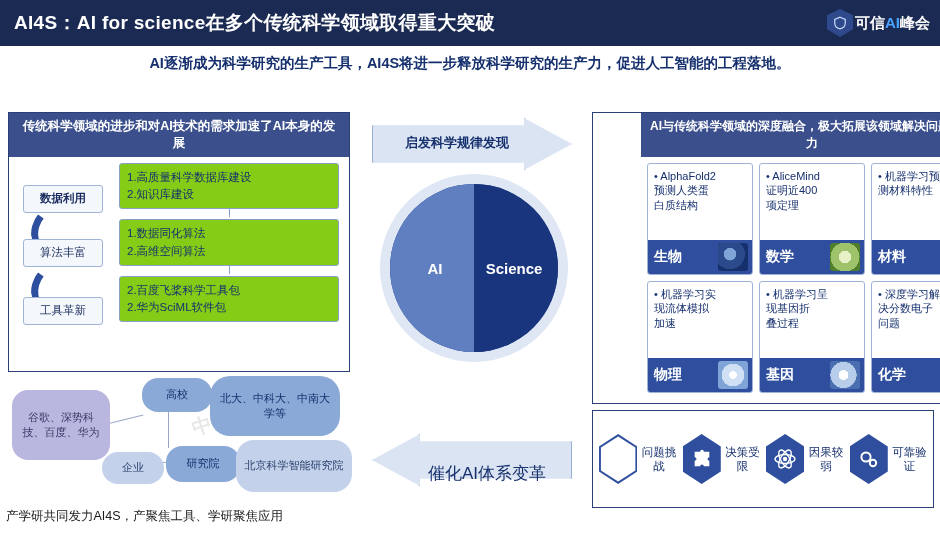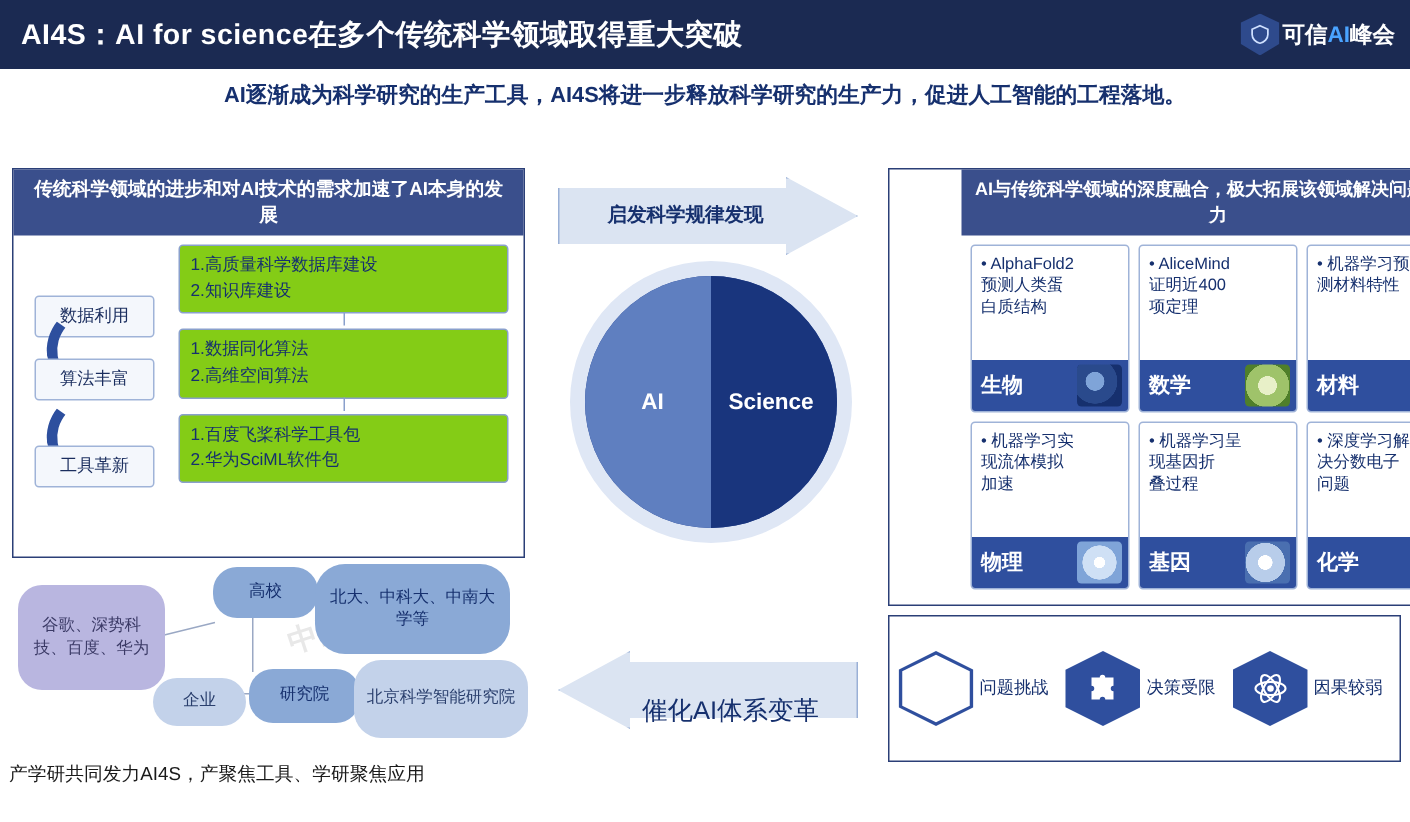--- a/index.html
+++ b/index.html
@@ -52,21 +52,21 @@
   }
   .flow-left{
     position:absolute;left:8px;top:8px;width:92px;height:192px;
   }
   .flow-node{
     position:absolute;left:6px;width:78px;height:26px;
     border:1px solid #9fb3d8;background:#f4f7fc;border-radius:3px;
     display:flex;align-items:center;justify-content:center;
     font-size:11.5px;color:#1a2d5e;
   }
-  .fn1{top:32px;} .fn2{top:74px;} .fn3{top:132px;}
+  .fn1{top:20px;font-weight:bold;} .fn2{top:74px;} .fn3{top:132px;}
   .arc-arrow{
     position:absolute;left:14px;width:62px;height:52px;
     border:7px solid #2d4f9e;border-right-color:transparent;border-top-color:transparent;
     border-radius:50%;
   }
   .arc1{top:34px;transform:rotate(-10deg);}
   .arc2{top:92px;transform:rotate(-10deg);}
   .flow-right{
     position:absolute;left:110px;top:6px;width:220px;
   }
@@ -252,21 +252,21 @@
         <span class="ln">1.高质量科学数据库建设</span>
         <span class="ln">2.知识库建设</span>
         <span class="connector"></span>
       </div>
       <div class="box">
         <span class="ln">1.数据同化算法</span>
         <span class="ln">2.高维空间算法</span>
         <span class="connector"></span>
       </div>
       <div class="box">
-        <span class="ln">1.百度飞桨科学工具包</span>
+        <span class="ln">2.百度飞桨科学工具包</span>
         <span class="ln">2.华为SciML软件包</span>
       </div>
     </div>
   </div>
 </div>
 
 <div class="cluster">
   <div class="cl-line" style="left:92px;top:46px;width:46px;transform:rotate(-14deg);"></div>
   <div class="cl-line" style="left:192px;top:20px;width:16px;"></div>
   <div class="cl-line" style="left:146px;top:88px;width:18px;"></div>
@@ -396,14 +396,23 @@
       <svg width="24" height="24" viewBox="0 0 24 24" aria-hidden="true">
         <circle cx="12" cy="12" r="2.2" fill="#ffffff"></circle>
         <ellipse cx="12" cy="12" rx="10" ry="4.4" fill="none" stroke="#ffffff" stroke-width="1.4"></ellipse>
         <ellipse cx="12" cy="12" rx="10" ry="4.4" fill="none" stroke="#ffffff" stroke-width="1.4" transform="rotate(60 12 12)"></ellipse>
         <ellipse cx="12" cy="12" rx="10" ry="4.4" fill="none" stroke="#ffffff" stroke-width="1.4" transform="rotate(120 12 12)"></ellipse>
       </svg>
     </div>
     <div class="br-label">因果较弱</div>
   </div>
 
+  <div class="br-item">
+    <div class="hexi">
+      <svg width="24" height="24" viewBox="0 0 24 24" aria-hidden="true">
+        <circle cx="9" cy="10" r="4.6" fill="none" stroke="#ffffff" stroke-width="2"></circle>
+        <circle cx="16" cy="16" r="3.2" fill="none" stroke="#ffffff" stroke-width="2"></circle>
+      </svg>
+    </div>
+    <div class="br-label">可靠验证</div>
+  </div>
 
 </div>
 
 </body></html>

